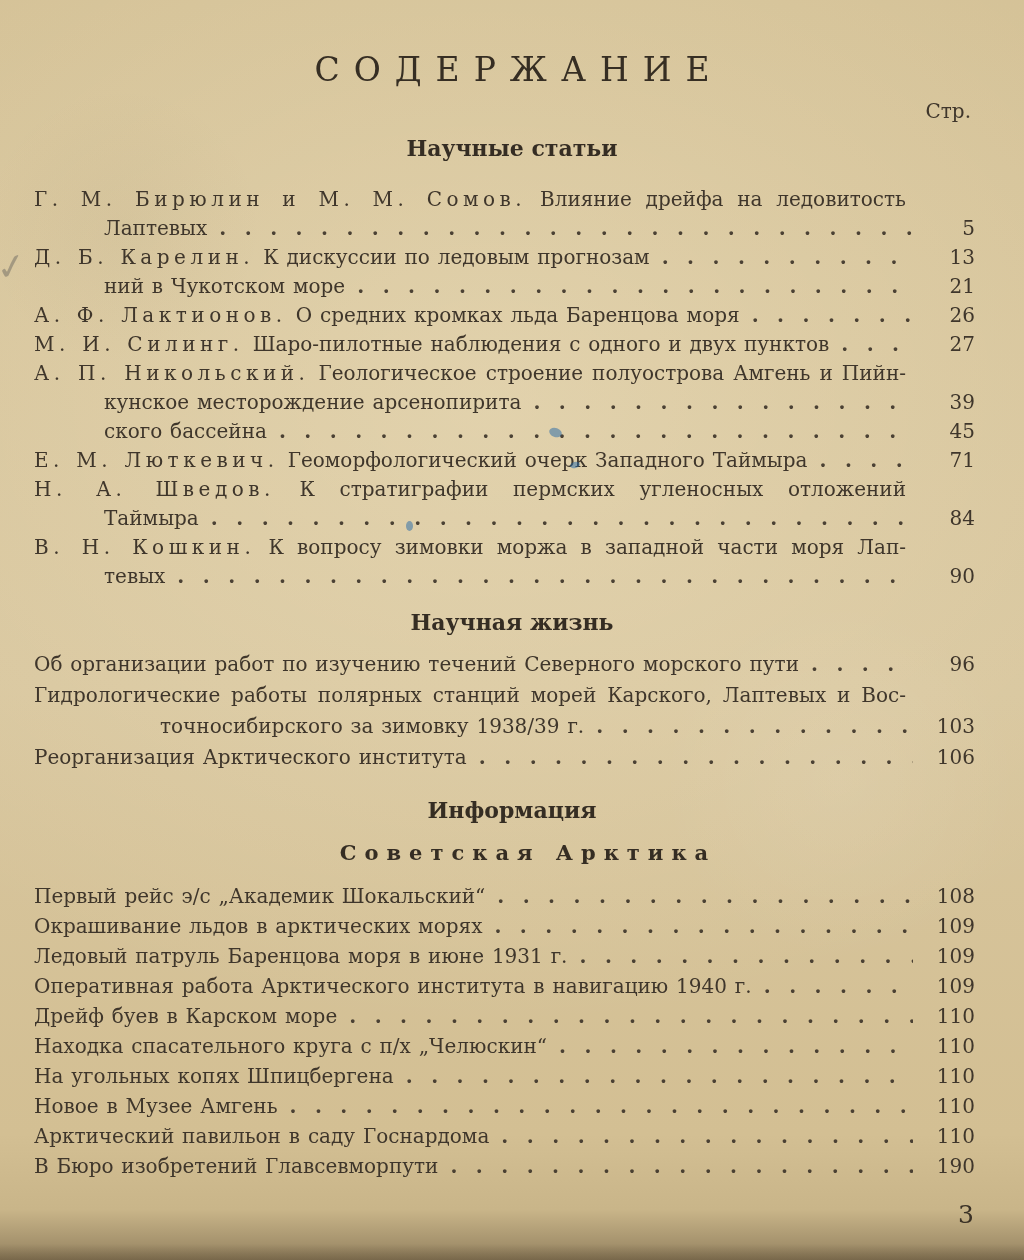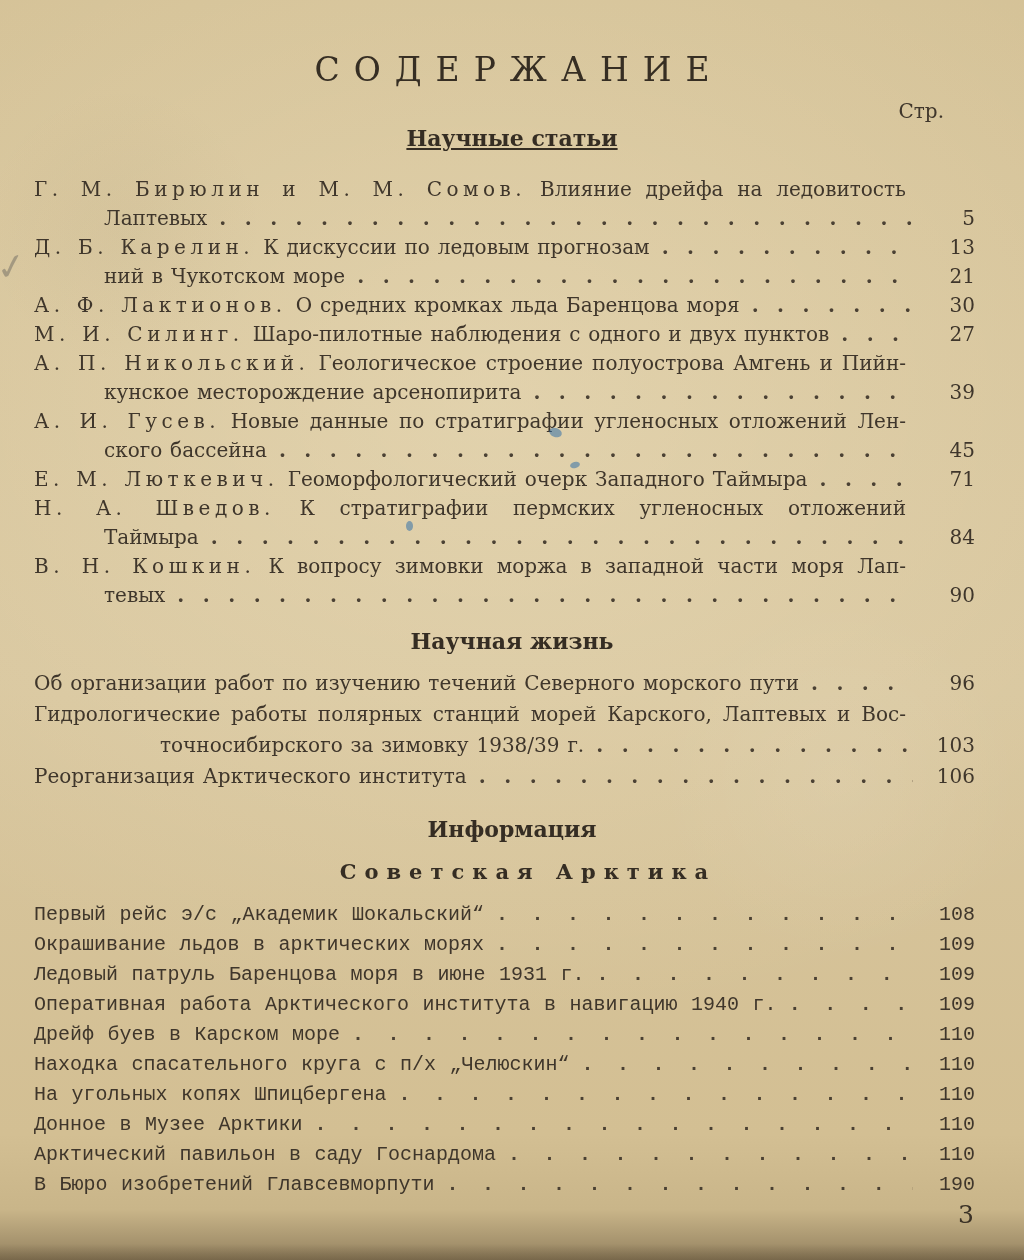--- a/index.html
+++ b/index.html
@@ -27,49 +27,49 @@
   }
 
   .title {
     margin: 0; padding-top: 50px;
     text-align: center;
     font-size: 33px; font-weight: normal;
     letter-spacing: 14px; text-indent: 14px;
     color: #362e23;
   }
   .str-label {
-    margin-top: 10px; padding-right: 80px;
+    margin-top: 10px; padding-right: 53px;
     text-align: right; font-size: 20px;
   }
   .sec-heading {
     margin: 0; text-align: center;
     font-size: 22px; font-weight: bold;
     color: #352d23;
   }
-  #h-stati { margin-top: 2px; text-decoration: underline; }
+  #h-stati { margin-top: 12px; }
   #h-zhizn { margin-top: 18px; }
   #h-info  { margin-top: 24px; }
   .sub-heading {
     margin: 17px 0 0; text-align: center;
     font-size: 21px; font-weight: bold;
     letter-spacing: 8px; text-indent: 8px;
     color: #352d23;
     padding-left: 24px;
   }
 
   .entries {
     padding-left: 34px; padding-right: 49px;
     font-size: 20px; word-spacing: 1.5px;
   }
   .entries.s1 { margin-top: 24px; }
   .entries.s2 { margin-top: 14px; }
   .entries.s3 { margin-top: 16px; }
   .eline { height: 29px; line-height: 29px; }
   .s2 .eline { height: 31px; line-height: 31px; justify-content: center; }
-  .s3 .eline { height: 30px; line-height: 30px; font-family: Liberation Mono, monospace; }
+  .s3 .eline { height: 30px; line-height: 30px; }
 
   .eline.wrap {
     width: 872px; overflow: hidden;
     text-align: justify; text-align-last: justify;
   }
   .eline.last { display: flex; align-items: baseline; }
   .eline.last.ind  { padding-left: 70px; }
   .eline.last.ind2 { padding-left: 126px; }
 
   .au { letter-spacing: 4.5px; white-space: nowrap; }
@@ -139,21 +139,21 @@
           <span class="leader">. . . . . . . . . . . . . . . . . . . . . . . . . . . . . . . . . . . . . . . . . . . . . . . . . . . . . . . . . . . . . . . . . . . . . . </span>
           <span class="pg">21</span>
         </div>
     </div>
 
     <div class="entry">
       <div class="eline last">
           <span class="au">А. Ф. Лактионов.</span>
           <span class="txt">О средних кромках льда Баренцова моря</span>
           <span class="leader">. . . . . . . . . . . . . . . . . . . . . . . . . . . . . . . . . . . . . . . . . . . . . . . . . . . . . . . . . . . . . . . . . . . . . . </span>
-          <span class="pg">30</span>
+          <span class="pg">26</span>
         </div>
     </div>
 
     <div class="entry">
       <div class="eline last">
           <span class="au">М. И. Силинг.</span>
           <span class="txt">Шаро-пилотные наблюдения с одного и двух пунктов</span>
           <span class="leader">. . . . . . . . . . . . . . . . . . . . . . . . . . . . . . . . . . . . . . . . . . . . . . . . . . . . . . . . . . . . . . . . . . . . . . </span>
           <span class="pg">27</span>
         </div>
@@ -162,21 +162,20 @@
     <div class="entry">
       <div class="eline wrap"><span class="au">А. П. Никольский.</span> <span class="txt">Геологическое строение полуострова Амгень и Пийн-</span></div>
       <div class="eline last ind">
           <span class="txt">кунское месторождение арсенопирита</span>
           <span class="leader">. . . . . . . . . . . . . . . . . . . . . . . . . . . . . . . . . . . . . . . . . . . . . . . . . . . . . . . . . . . . . . . . . . . . . . </span>
           <span class="pg">39</span>
         </div>
     </div>
 
     <div class="entry">
-      <div class="eline wrap"><span class="au">А. И. Гусев.</span> <span class="txt">Новые данные по стратиграфии угленосных отложений Лен-</span></div>
       <div class="eline last ind">
           <span class="txt">ского бассейна</span>
           <span class="leader">. . . . . . . . . . . . . . . . . . . . . . . . . . . . . . . . . . . . . . . . . . . . . . . . . . . . . . . . . . . . . . . . . . . . . . </span>
           <span class="pg">45</span>
         </div>
     </div>
 
     <div class="entry">
       <div class="eline last">
           <span class="au">Е. М. Люткевич.</span>
@@ -286,21 +285,21 @@
     </div>
     <div class="entry">
       <div class="eline last">
           <span class="txt">На угольных копях Шпицбергена</span>
           <span class="leader">. . . . . . . . . . . . . . . . . . . . . . . . . . . . . . . . . . . . . . . . . . . . . . . . . . . . . . . . . . . . . . . . . . . . . . </span>
           <span class="pg">110</span>
         </div>
     </div>
     <div class="entry">
       <div class="eline last">
-          <span class="txt">Донное в Музее Арктики</span>
+          <span class="txt">Новое в Музее Амгень</span>
           <span class="leader">. . . . . . . . . . . . . . . . . . . . . . . . . . . . . . . . . . . . . . . . . . . . . . . . . . . . . . . . . . . . . . . . . . . . . . </span>
           <span class="pg">110</span>
         </div>
     </div>
     <div class="entry">
       <div class="eline last">
           <span class="txt">Арктический павильон в саду Госнардома</span>
           <span class="leader">. . . . . . . . . . . . . . . . . . . . . . . . . . . . . . . . . . . . . . . . . . . . . . . . . . . . . . . . . . . . . . . . . . . . . . </span>
           <span class="pg">110</span>
         </div>

